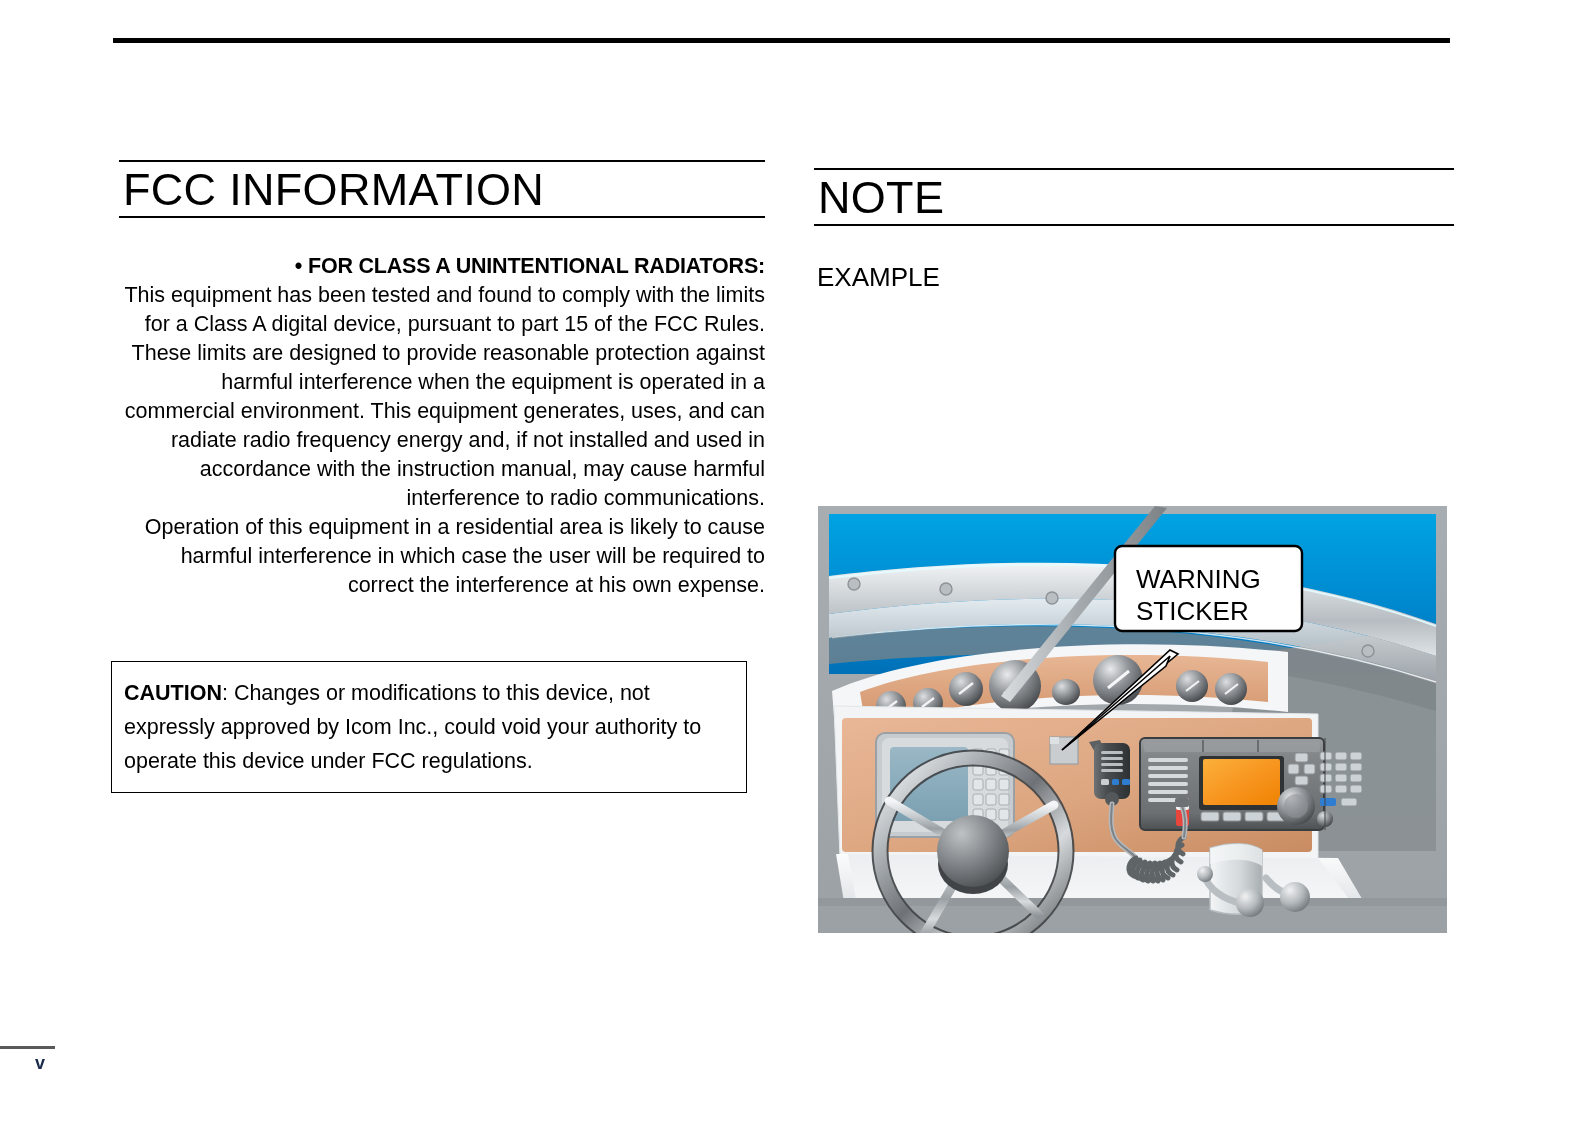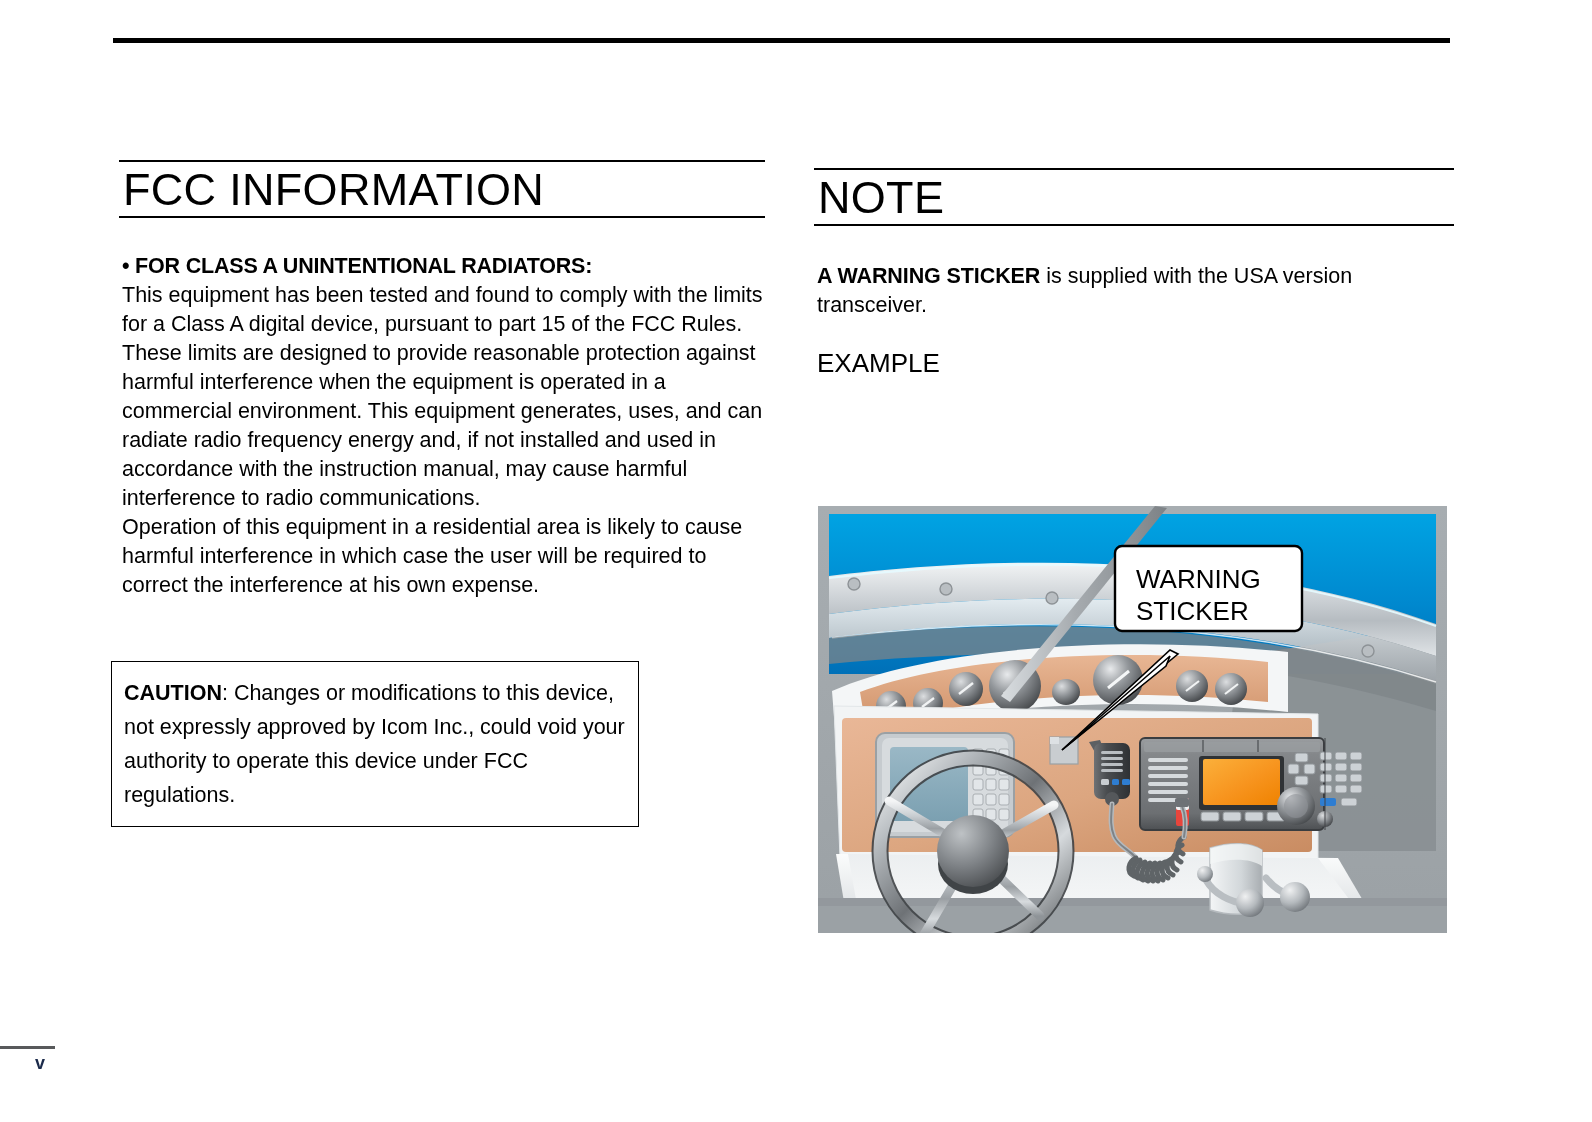--- a/index.html
+++ b/index.html
@@ -64,20 +64,21 @@
     width: 100%;
     margin-top: 1px;
   }
 
   
   .body-block {
     font-size: 21.5px;
     line-height: 29px;
     margin-top: 34px;
     padding-left: 3px;
+    text-align: right;
   }
   .body-block p {
     margin: 0;
   }
   .lead-bold {
     font-weight: bold;
     letter-spacing: -0.1px;
   }
   .para {
     margin: 0;
@@ -87,21 +88,21 @@
     font-size: 21.5px;
     letter-spacing: -0.2px;
     margin: 0;
   }
 
   
   .caution-box {
     position: absolute;
     left: 111px;
     top: 661px;
-    width: 528px;
+    width: 636px;
     box-sizing: border-box;
     border: 1.6px solid #000000;
     padding: 14px 13px 14px 12px;
     font-size: 21.5px;
     line-height: 34px;
   }
   .caution-box b {
     font-weight: bold;
   }
 
@@ -176,21 +177,20 @@
 
 <div class="col-right">
 
   <div class="section-head">
     <div class="head-rule-top"></div>
     <div class="head-title">NOTE</div>
     <div class="head-rule-bottom"></div>
   </div>
 
   <div class="note-body">
-    <p class="para"><b class="lead-bold">A WARNING STICKER</b><span> is supplied with the USA version transceiver.</span></p>
   </div>
 
   <div class="example-label">EXAMPLE</div>
 
 </div>
 
 <div class="illus-wrap">
 <svg class="illus-svg" width="629" height="427" viewBox="0 0 629 427" xmlns="http://www.w3.org/2000/svg">
   <defs>
     <linearGradient id="gSky" x1="0" y1="0" x2="0" y2="1">

